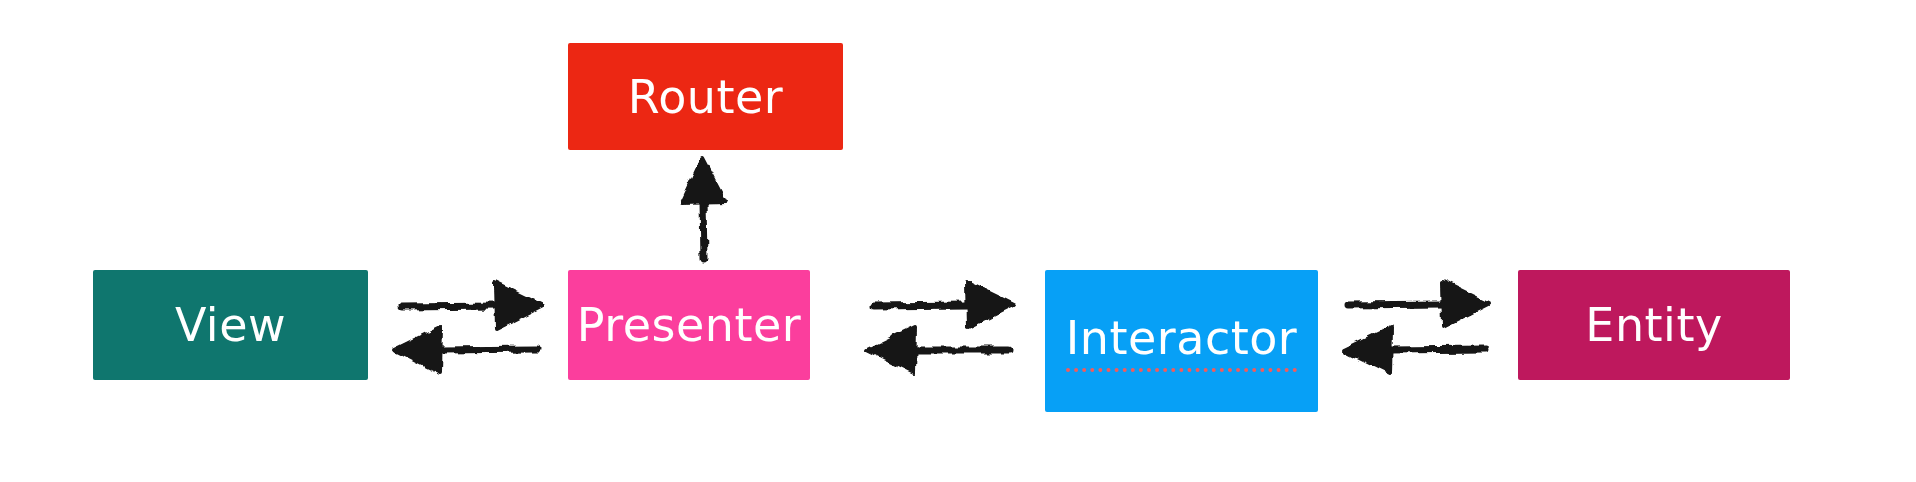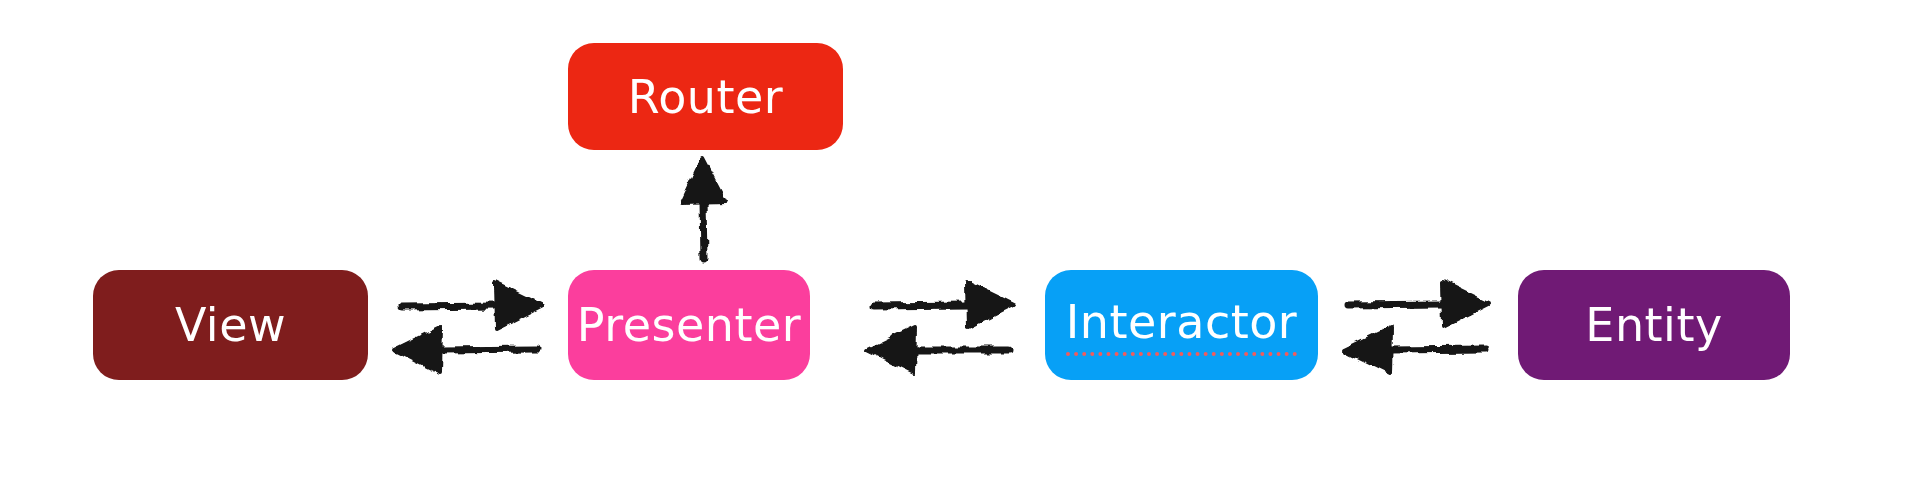--- a/index.html
+++ b/index.html
@@ -7,31 +7,31 @@
     width: 1916px; height: 482px;
     background: #ffffff;
     overflow: hidden;
     font-family: "DejaVu Sans", "Liberation Sans", sans-serif;
   }
   .canvas { position: relative; width: 1916px; height: 482px; background: #ffffff; }
 
   .node {
     position: absolute;
     display: flex; align-items: center; justify-content: center;
-    border-radius: 26px;
+    border-radius: 2px;
     color: #ffffff;
     font-size: 46px;
     font-weight: 500;
     letter-spacing: 0.5px;
     user-select: none;
   }
   #node-view       { left: 93px;   top: 270px; width: 275px; height: 110px; background: #FFD535; }
   #node-presenter  { left: 568px;  top: 270px; width: 242px; height: 110px; background: #FB3E9D; }
   #node-router     { left: 568px;  top: 43px;  width: 275px; height: 107px; background: #EC2713; }
-  #node-interactor { left: 1045px; top: 270px; width: 273px; height: 110px; background: #07A0F6; }
+  #node-interactor { left: 1045px; top: 270px; width: 273px; height: 142px; background: #07A0F6; }
   #node-entity     { left: 1518px; top: 270px; width: 272px; height: 110px; background: #59D630; }
 
   .spell-underline {
     border-bottom: 4px dotted #F25C5C;
     padding-bottom: 3px;
   }
 
   svg.arrows { position: absolute; left: 0; top: 0; pointer-events: none; }
 </style>
 </head>
@@ -79,33 +79,33 @@
       </g>
 
       <g>
         <line x1="1486" y1="349" x2="1390" y2="350"></line>
         <polygon points="1343,350 1391,327 1390,373" stroke-width="4"></polygon>
       </g>
 
     </g>
   </svg>
 
-  <div class="node" id="node-view" style="background-color: #7f1d1d;">
+  <div class="node" id="node-view" style="background-color: #0f766e;">
     <span>View</span>
   </div>
 
   <div class="node" id="node-presenter" style="background-color: rgb(251, 62, 157);">
     <span>Presenter</span>
   </div>
 
   <div class="node" id="node-router" style="background-color: rgb(236, 39, 19);">
     <span>Router</span>
   </div>
 
   <div class="node" id="node-interactor" style="background-color: rgb(7, 160, 246);">
     <span class="spell-underline">Interactor</span>
   </div>
 
-  <div class="node" id="node-entity" style="background-color: #701a75;">
+  <div class="node" id="node-entity" style="background-color: #be185d;">
     <span>Entity</span>
   </div>
 
 </div>
 
 </body></html>

